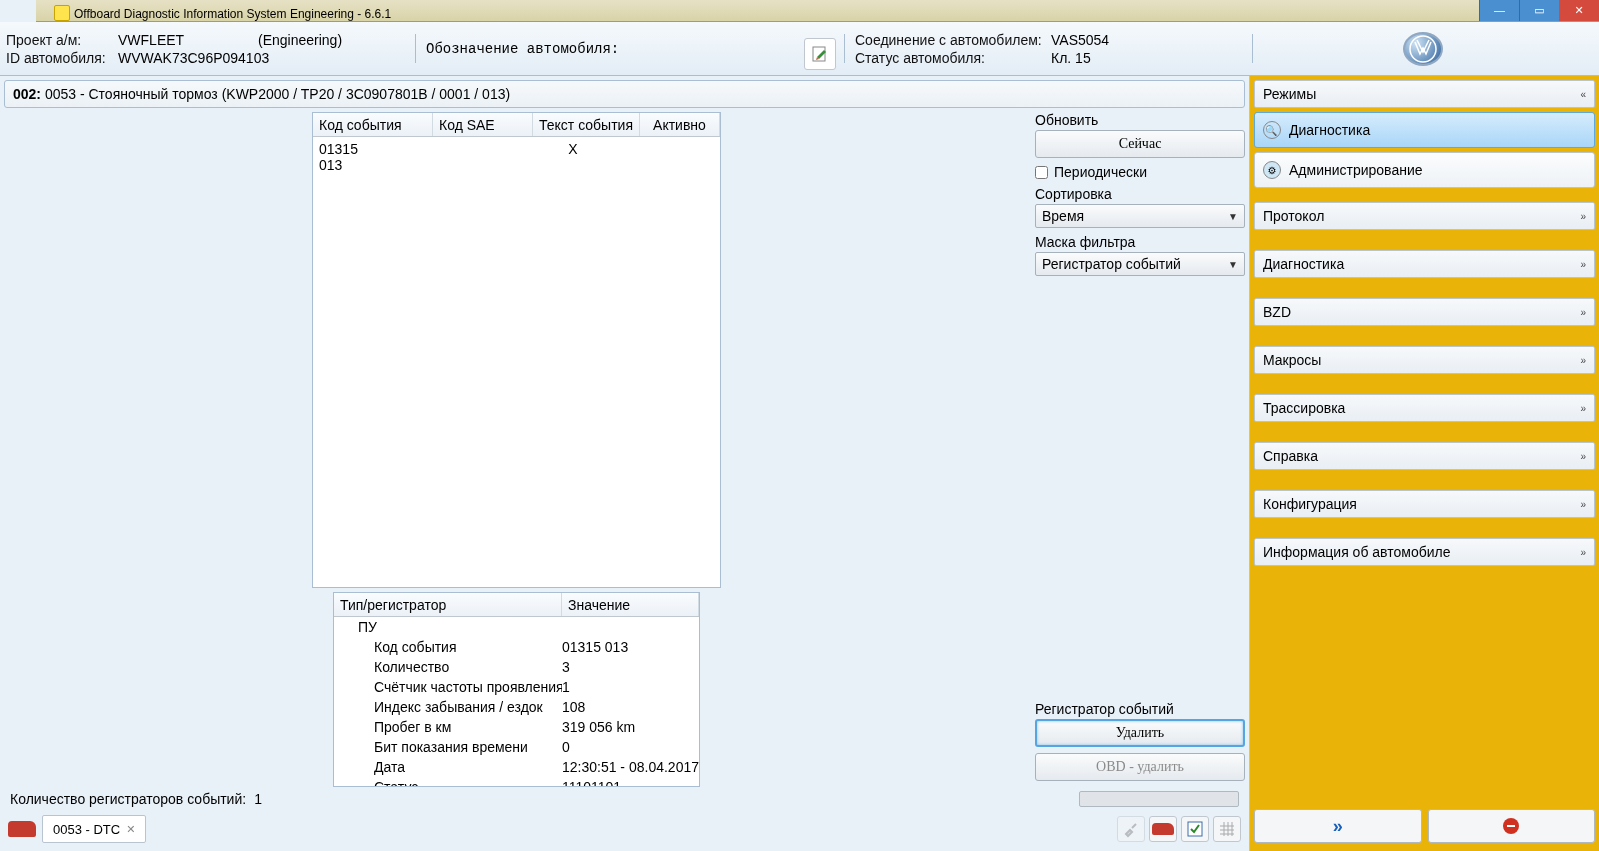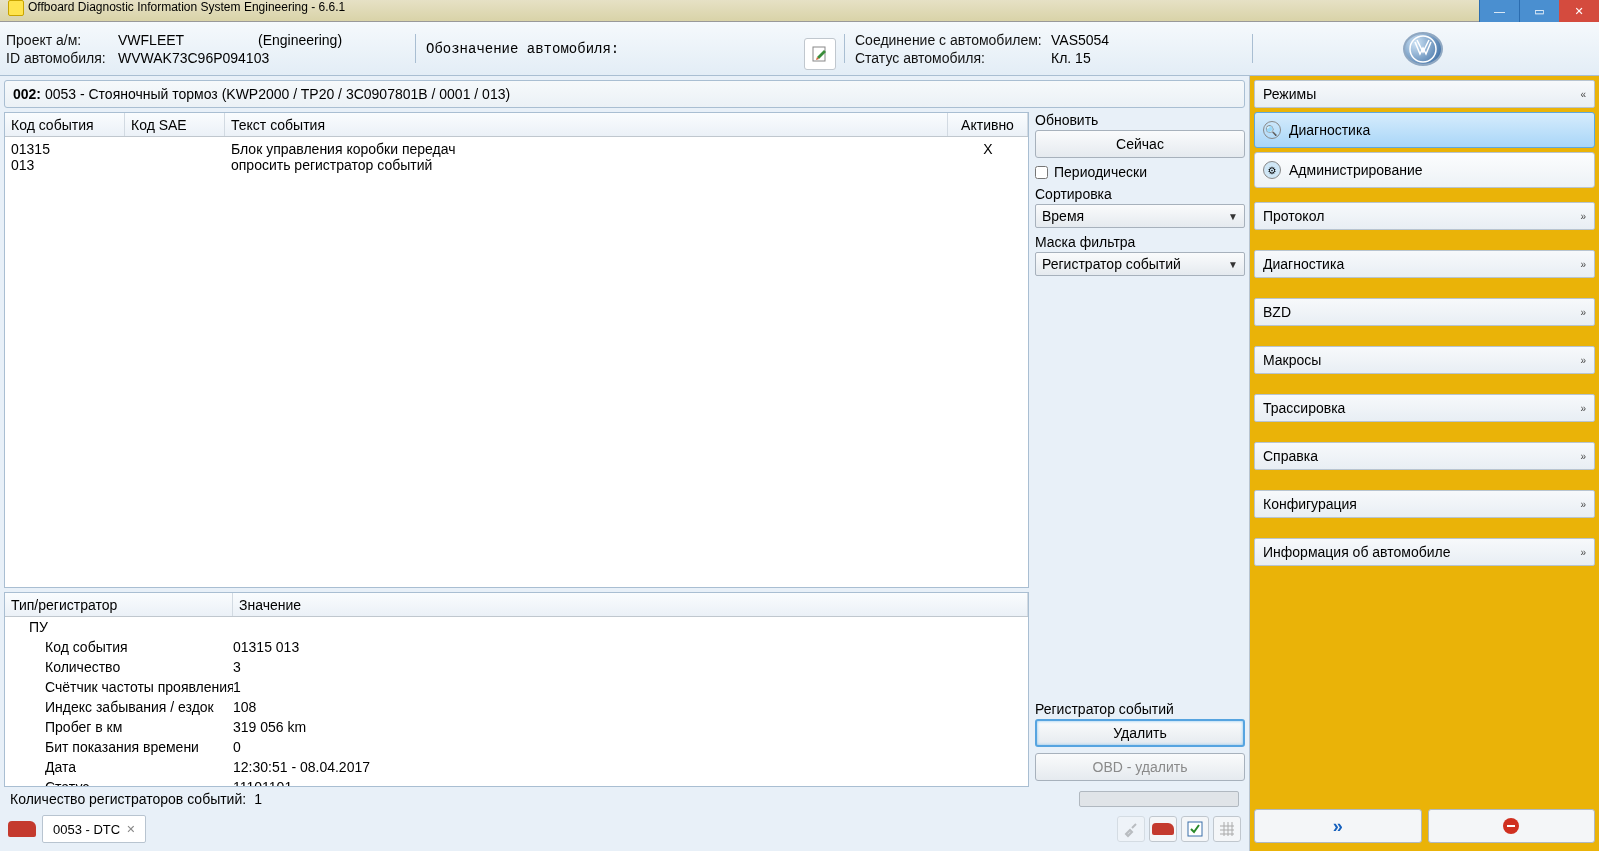--- a/index.html
+++ b/index.html
@@ -11,24 +11,25 @@
   height: 851px;
   overflow: hidden;
   display: flex;
   flex-direction: column;
 }
 .titlebar {
   height: 22px;
   background: linear-gradient(180deg, #e6e1c5 0%, #d9d3a8 100%);
   border-bottom: 1px solid #999;
   display: flex;
-  align-items: flex-start;
+  align-items: flex-end;
   font-size: 12px;
-  padding-left: 8px;
+  padding-left: 18px;
   color: #000;
+  margin-left: 36px;
 }
 .titlebar-icon {
   width: 16px; height: 16px;
   background: #ffe44d;
   border: 1px solid #c9a400;
   border-radius: 2px;
   margin-right: 4px;
 }
 .titlebar-btns { margin-left: auto; display: flex; }
 .tb-btn { width: 40px; height: 22px; display: flex; align-items: center; justify-content: center; font-size: 11px; cursor: pointer; }
@@ -100,20 +101,21 @@
   flex: 1;
   display: flex;
   gap: 6px;
   min-height: 0;
 }
 .left-col {
   flex: 1;
   display: flex;
   flex-direction: column;
   min-height: 0;
+  align-items: center;
 }
 .events-panel {
   flex: 1;
   border: 1px solid #a9bed2;
   background: #fff;
   display: flex;
   flex-direction: column;
   min-height: 0;
   margin-bottom: 4px;
 }
@@ -158,21 +160,21 @@
 .rc-label { font-size: 14px; margin-bottom:2px;}
 .btn {
   display: block;
   width: 100%;
   height: 28px;
   background: linear-gradient(180deg, #fafbfc, #e5eaef);
   border: 1px solid #a7b1bc;
   border-radius: 3px;
   cursor: pointer;
   font-size: 14px;
-  font-family: Liberation Sans, sans-serif;
+  font-family: Liberation Serif, serif;
 }
 .btn.primary { border: 2px solid #56a4e0; box-shadow: 0 0 3px #7fc0ed inset;}
 .btn.disabled { color: #8a8a8a; cursor: default;}
 .chk { display:flex; align-items:center; gap:6px; font-size:14px;}
 .select {
   width: 100%;
   height: 24px;
   border: 1px solid #a7b1bc;
   background: linear-gradient(180deg, #fafbfc, #e5eaef);
   border-radius: 2px;
@@ -335,22 +337,20 @@
             <div class="th tc1">Код события</div>
             <div class="th tc2">Код SAE</div>
             <div class="th tc3">Текст события</div>
             <div class="th tc4">Активно</div>
           </div>
           <div class="tbl-body">
             <div class="tbl-row" style="align-items:flex-start; padding-top:4px;">
               <div class="td tc1" style="white-space:pre-line">01315
 013</div>
               <div class="td tc2"></div>
-              <div class="td tc3" style="white-space:pre-line">Блок управления коробки передач
-опросить регистратор событий</div>
               <div class="td tc4" style="text-align:center">X</div>
             </div>
           </div>
         </div>
 
         <div class="details-panel">
           <div class="tbl-hdr">
             <div class="th" style="width:228px">Тип/регистратор</div>
             <div class="th" style="flex:1">Значение</div>
           </div>

